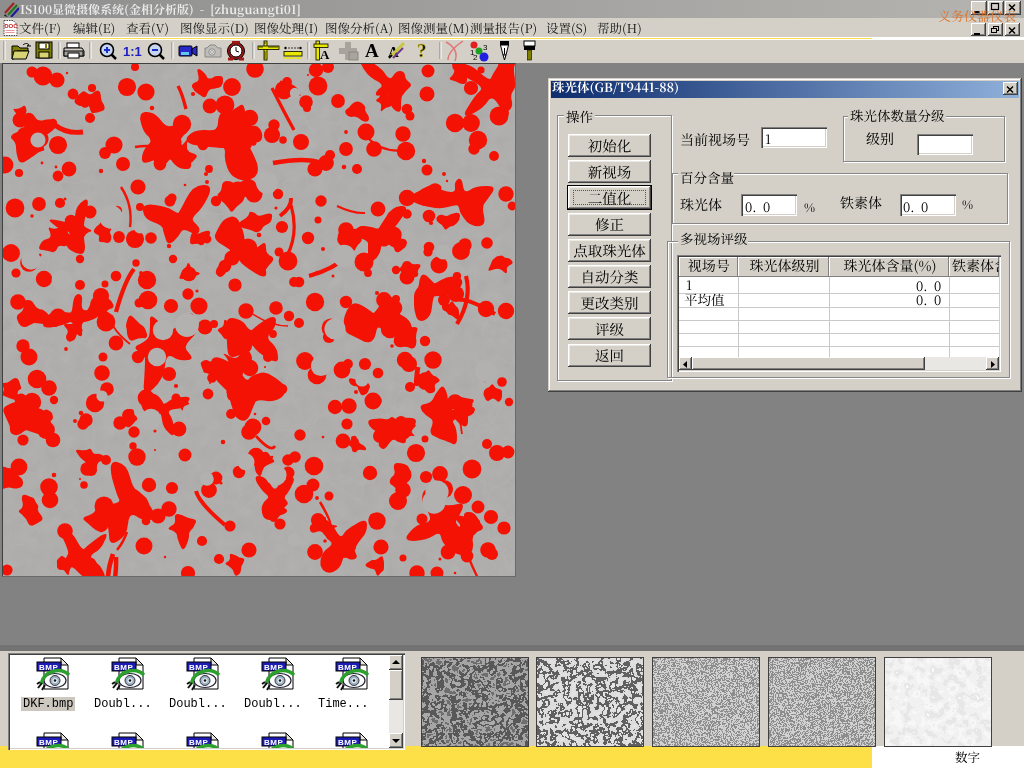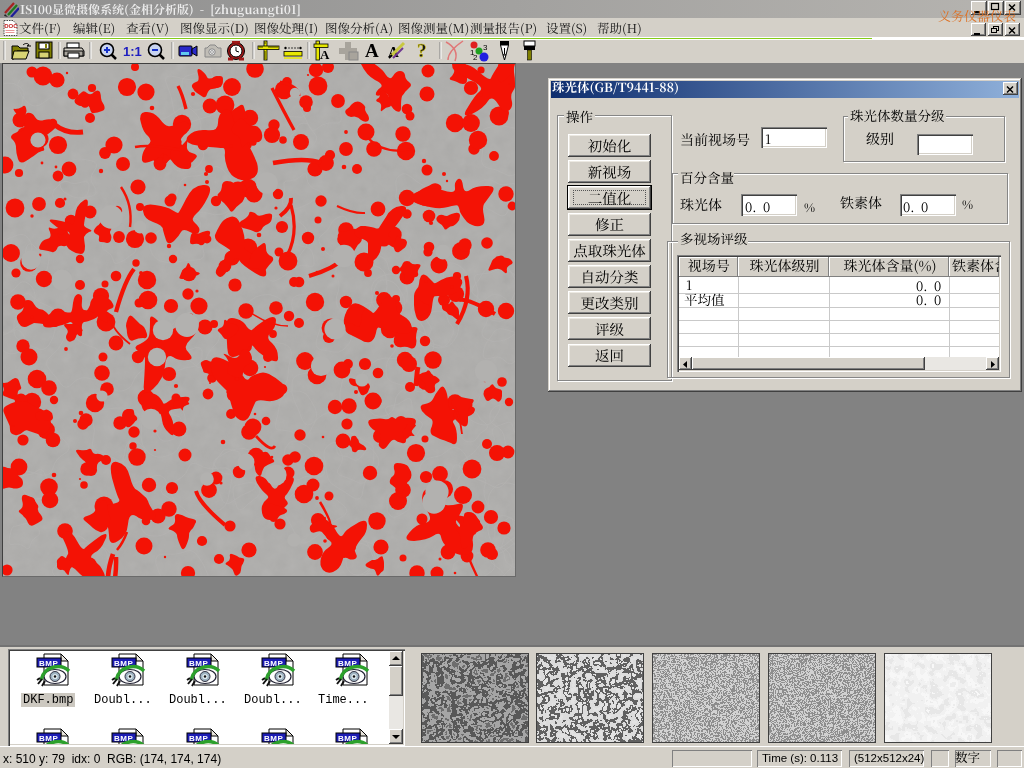--- a/index.html
+++ b/index.html
@@ -1,15 +1,15 @@
 <!DOCTYPE html>
 <html><head><meta charset="utf-8"><style>
 *{margin:0;padding:0;box-sizing:border-box}
 html,body{width:1024px;height:768px;overflow:hidden;font-family:"Liberation Sans",sans-serif}
-#root{position:relative;width:872px;height:768px;background:#84cc16}
+#root{position:relative;width:872px;height:768px;background:#fde047}
 #titlebar{position:absolute;left:0;top:0;width:1024px;height:18px;background:linear-gradient(to right,#8e8e8e,#b6b4b0)}
 #menubar{position:absolute;left:0;top:18px;width:1024px;height:20px;background:#d4d0c8;border-bottom:1px solid #fff}
 #toolbarband{position:absolute;left:0;top:39px;width:1024px;height:24px;background:#d4d0c8;border-top:1px solid #fff;box-shadow:0 1px 0 #808080}
 #client{position:absolute;left:0;top:63px;width:1024px;height:582px;background:#828282}
 #imgframe{position:absolute;left:2px;top:0;width:514px;height:514px;border:1px solid #404040;border-right-color:#6a6a6a;border-bottom-color:#6a6a6a}
 .winbtn,.mdibtn{position:absolute;background:#d4d0c8;box-shadow:inset -1px -1px 0 #404040,inset 1px 1px 0 #fff,inset -2px -2px 0 #808080}
 .winbtn{width:16px;height:14px}
 .mdibtn{width:15px;height:13px}
 #dialog{position:absolute;left:548px;top:78px;width:474px;height:314px;background:#d4d0c8;box-shadow:inset -1px -1px 0 #404040,inset 1px 1px 0 #d4d0c8,inset -2px -2px 0 #808080,inset 2px 2px 0 #fff}
 #dlgtitle{position:absolute;left:3px;top:3px;width:468px;height:17px;background:linear-gradient(to right,#0e2d6e,#8fb0da)}
@@ -19,21 +19,21 @@
 .btndef{position:absolute;left:19px;width:85px;height:25px;background:#d4d0c8;border:1px solid #000}
 .focusrect{position:absolute;left:25px;width:73px;height:15px;border:1px dotted #555}
 .field{position:absolute;background:#fff;box-shadow:inset 1px 1px 0 #808080,inset 2px 2px 0 #404040,inset -1px -1px 0 #fff,inset -2px -2px 0 #d4d0c8}
 #tablebox{position:absolute;left:129px;top:177px;width:324px;height:117px;background:#fff;box-shadow:inset 1px 1px 0 #808080,inset 2px 2px 0 #404040,inset -1px -1px 0 #fff,inset -2px -2px 0 #d4d0c8}
 .th{position:absolute;top:2px;height:20px;background:#d4d0c8;box-shadow:inset -1px -1px 0 #808080,inset 1px 1px 0 #fff}
 .gridh{position:absolute;height:1px;background:#c9c9c9}
 .gridv{position:absolute;width:1px;background:#c9c9c9}
 .sbtn{position:absolute;background:#d4d0c8;box-shadow:inset -1px -1px 0 #404040,inset 1px 1px 0 #fff,inset -2px -2px 0 #808080}
 .sthumb{position:absolute;background:#d4d0c8;box-shadow:inset -1px -1px 0 #404040,inset 1px 1px 0 #fff,inset -2px -2px 0 #808080}
 .strack{position:absolute;background:#e9e7e3}
-#bottompanel{position:absolute;left:0;top:645px;width:1024px;height:101px;background:#d4d0c8;border-top:2px solid #737373}
+#bottompanel{position:absolute;left:0;top:645px;width:1024px;height:101px;background:#d4d0c8;border-top:6px solid #737373}
 #filebox{position:absolute;left:8px;top:2px;width:397px;height:97px;background:#fff;box-shadow:inset 1px 1px 0 #808080,inset 2px 2px 0 #404040,inset -1px -1px 0 #fff,inset -2px -2px 0 #d4d0c8;overflow:hidden}
 .fname{position:absolute;font-family:"Liberation Mono",monospace;font-size:12px;color:#000;white-space:pre}
 #statusbar{position:absolute;left:0;top:746px;width:1024px;height:22px;background:#d4d0c8;border-top:1px solid #fff;font-size:12px;color:#000}
 .sseg{position:absolute;top:3px;height:17px;box-shadow:inset 1px 1px 0 #808080,inset -1px -1px 0 #fff;font-size:11.5px;padding:2px 5px;white-space:nowrap}
 .thumb{position:absolute;top:6px;height:90px;border:1px solid #404040}
 #tov{position:absolute;left:0;top:0;z-index:50;pointer-events:none}
 </style></head><body>
 <div id="root">
     <div id="titlebar"></div>
     <svg style="position:absolute;left:3px;top:1px" width="16" height="16">
@@ -997,29 +997,20 @@
               <feFuncR type="discrete" tableValues="0.95 0.84 0.93 0.88 0.8 0.94 0.9"></feFuncR>
               <feFuncG type="discrete" tableValues="0.95 0.84 0.93 0.88 0.8 0.94 0.9"></feFuncG>
               <feFuncB type="discrete" tableValues="0.95 0.84 0.93 0.88 0.8 0.94 0.9"></feFuncB>
               <feFuncA type="linear" slope="0" intercept="1"></feFuncA>
             </feComponentTransfer>
 </filter>
         </defs>
 <rect width="108" height="90" fill="#999" filter="url(#tn5)" opacity="1"></rect>
 </svg>
     </div>
-    <div id="statusbar">
-      <div style="position:absolute;left:3px;top:5px">x: 510 y: 79&nbsp; idx: 0&nbsp; RGB: (174, 174, 174)</div>
-      <div class="sseg" style="left:672px;width:80px"></div>
-      <div class="sseg" style="left:757px;width:85px">Time (s): 0.113</div>
-      <div class="sseg" style="left:849px;width:75px">(512x512x24)</div>
-      <div class="sseg" style="left:931px;width:18px"></div>
-      <div class="sseg" style="left:955px;width:36px"></div>
-      <div class="sseg" style="left:997px;width:25px"></div>
-    </div>
     <svg id="tov" width="1024" height="768" viewBox="0 0 1024 768">
       <defs>
         <clipPath id="cliphdr">
           <rect x="950" y="255" width="49" height="22"></rect>
         </clipPath>
         <path id="gb0049" d="M45 708 140 699C142 597 142 496 142 394V346C142 243 142 141 140 42L45 33V0H380V33L286 42C284 143 284 245 284 347V394C284 497 284 599 286 699L380 708V741H45Z"></path>
         <path id="gb0053" d="M277 -19C453 -19 555 68 555 198C555 307 503 366 352 432L302 454C229 486 187 525 187 596C187 675 249 719 338 719C368 719 391 715 415 704L458 547H511L518 703C466 739 400 759 322 759C171 759 63 686 63 555C63 441 131 375 260 318L306 298C396 259 426 223 426 154C426 70 366 22 264 22C221 22 189 27 154 42L111 205H58L52 41C108 4 195 -19 277 -19Z"></path>
         <path id="gb0031" d="M57 0 432 -2V27L319 47C317 110 316 173 316 235V580L320 741L305 752L54 693V659L181 676V235L179 47L57 30Z"></path>
         <path id="gb0030" d="M297 -16C428 -16 549 99 549 372C549 642 428 757 297 757C164 757 44 642 44 372C44 99 164 -16 297 -16ZM297 17C231 17 174 96 174 372C174 645 231 723 297 723C361 723 420 644 420 372C420 97 361 17 297 17Z"></path>
         <path id="gb663e" d="M932 314 781 369C755 262 716 141 683 66L696 59C767 116 837 203 892 296C914 294 927 303 932 314ZM117 350 106 345C150 275 195 175 202 90C307 -2 408 223 117 350ZM848 86 779 -4H663V385C686 388 693 396 695 410L548 422V-4H452V388C474 390 481 399 483 412L336 425V-4H44L52 -32H944C959 -32 970 -27 973 -16C926 25 848 86 848 86ZM702 754V627H290V754ZM290 421V449H702V400H722C760 400 819 421 820 429V735C840 739 854 748 860 756L746 843L692 783H298L175 832V384H192C241 384 290 410 290 421ZM290 478V599H702V478Z"></path>

